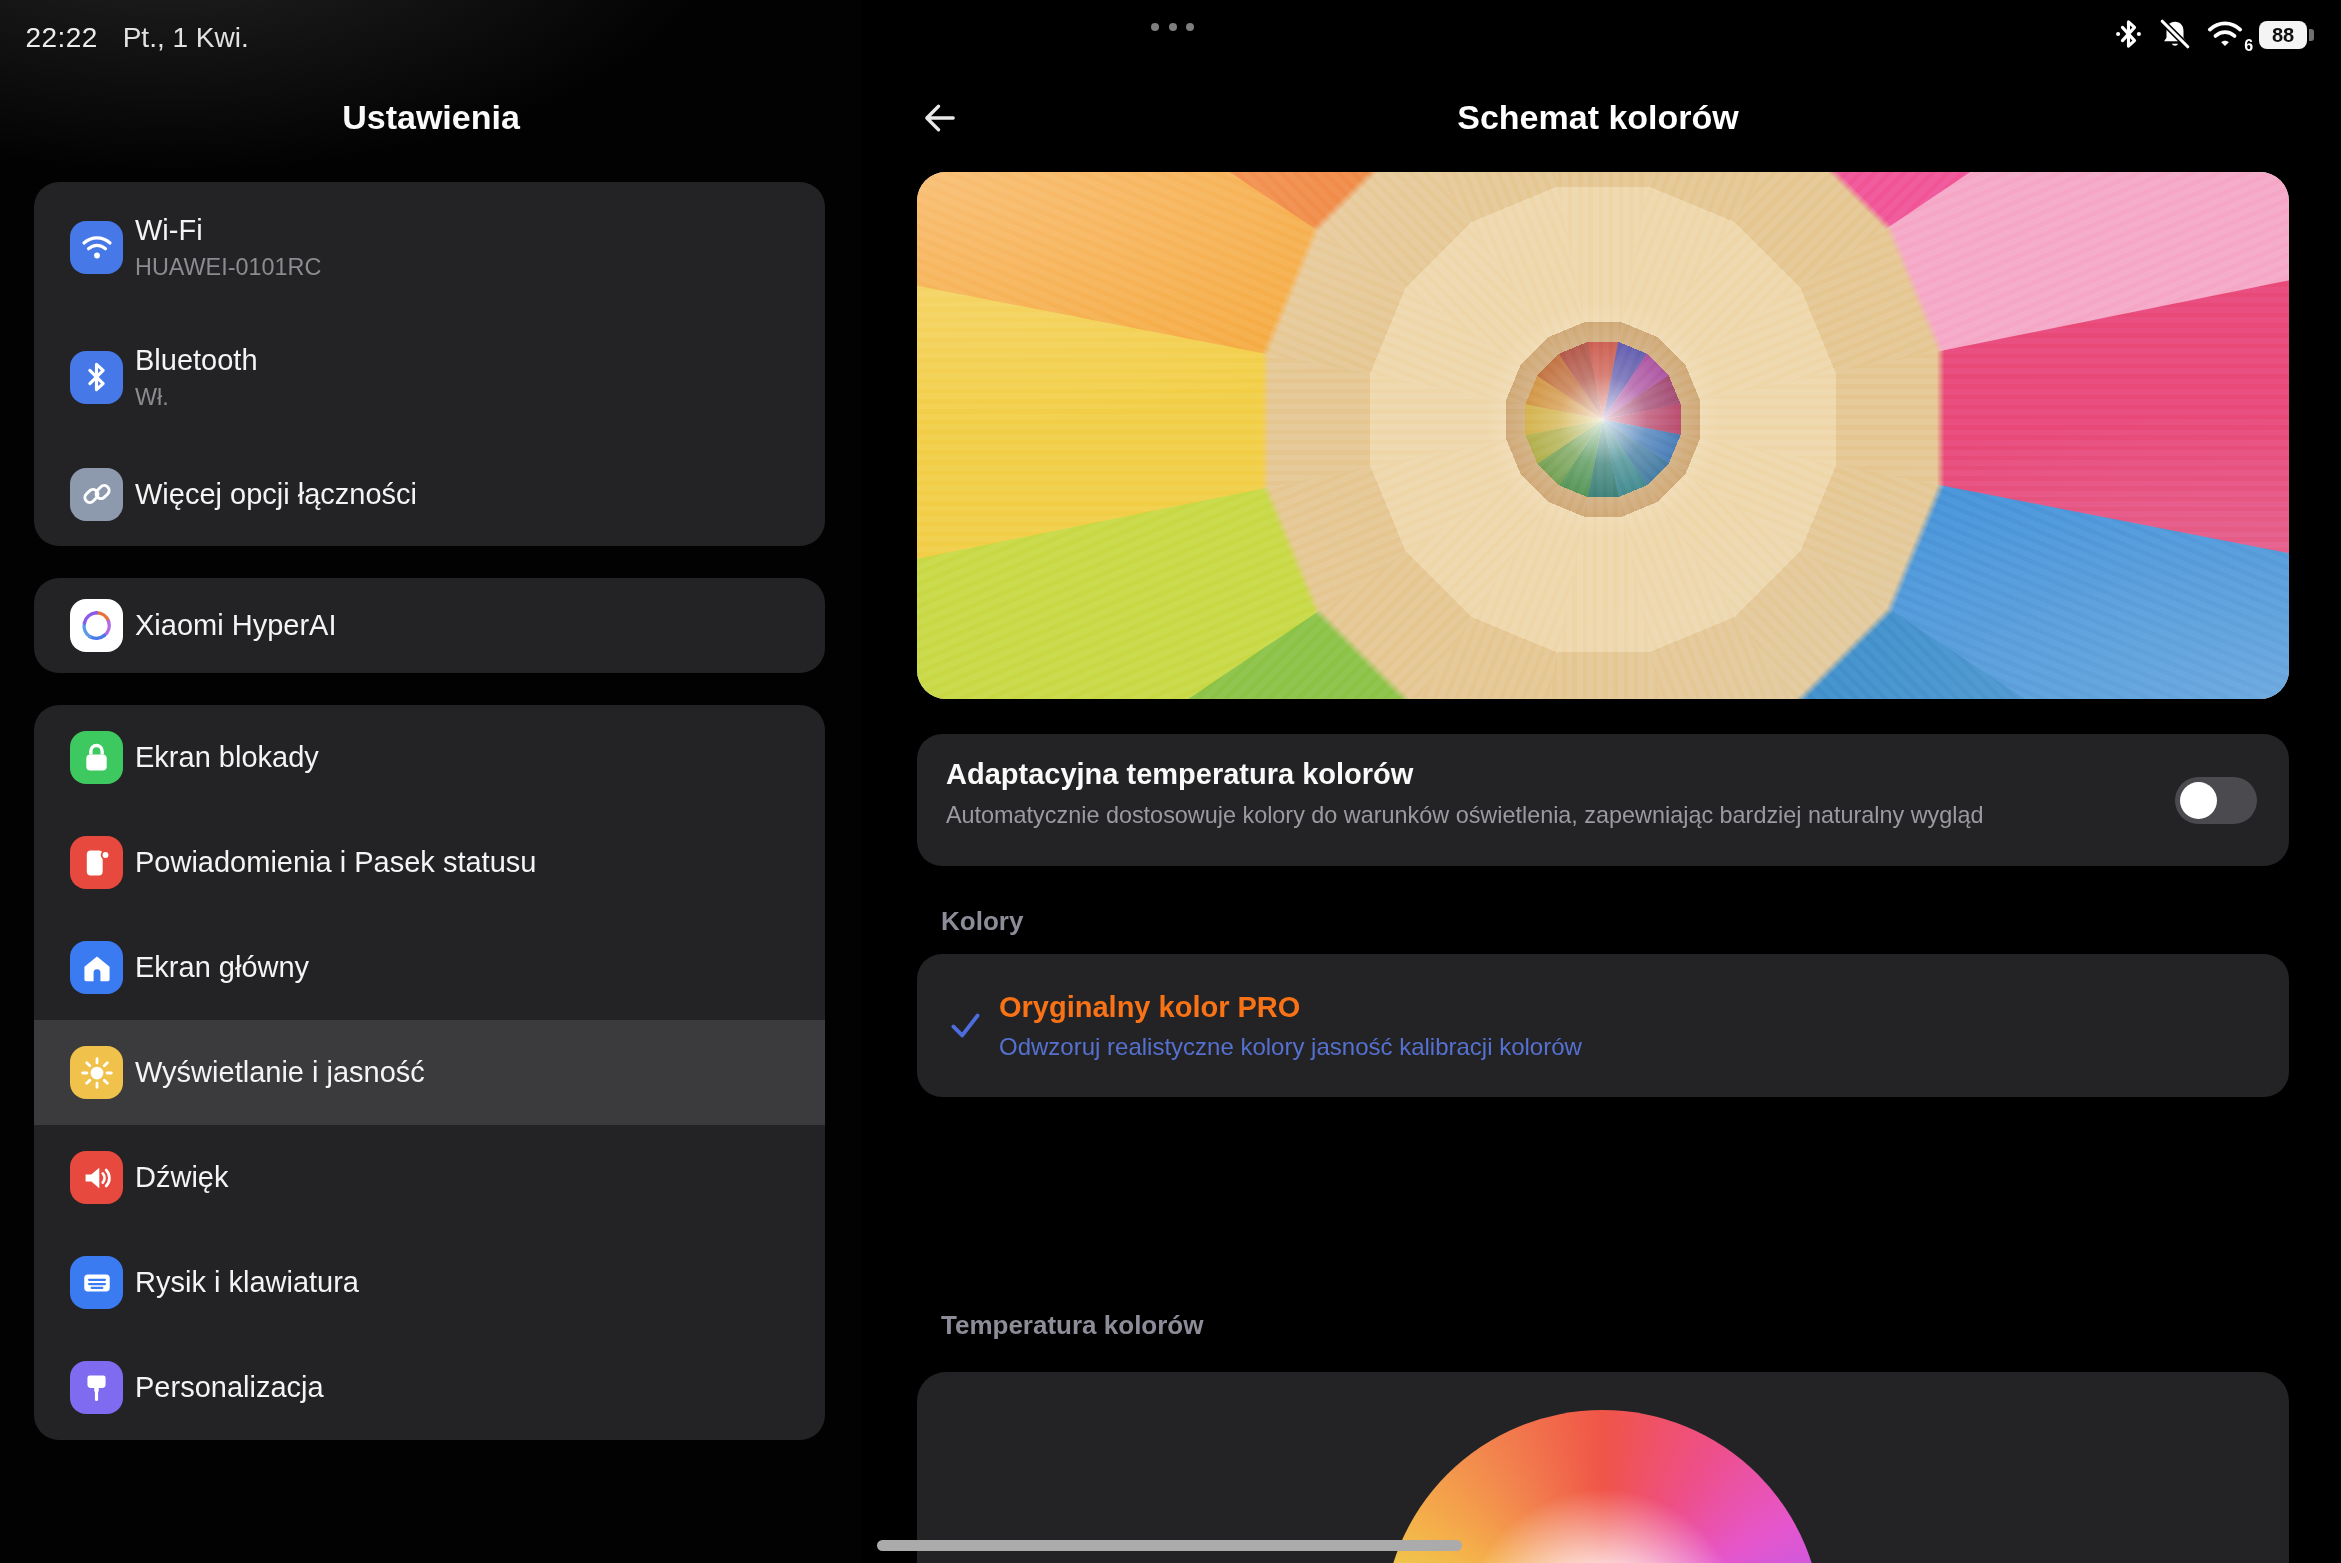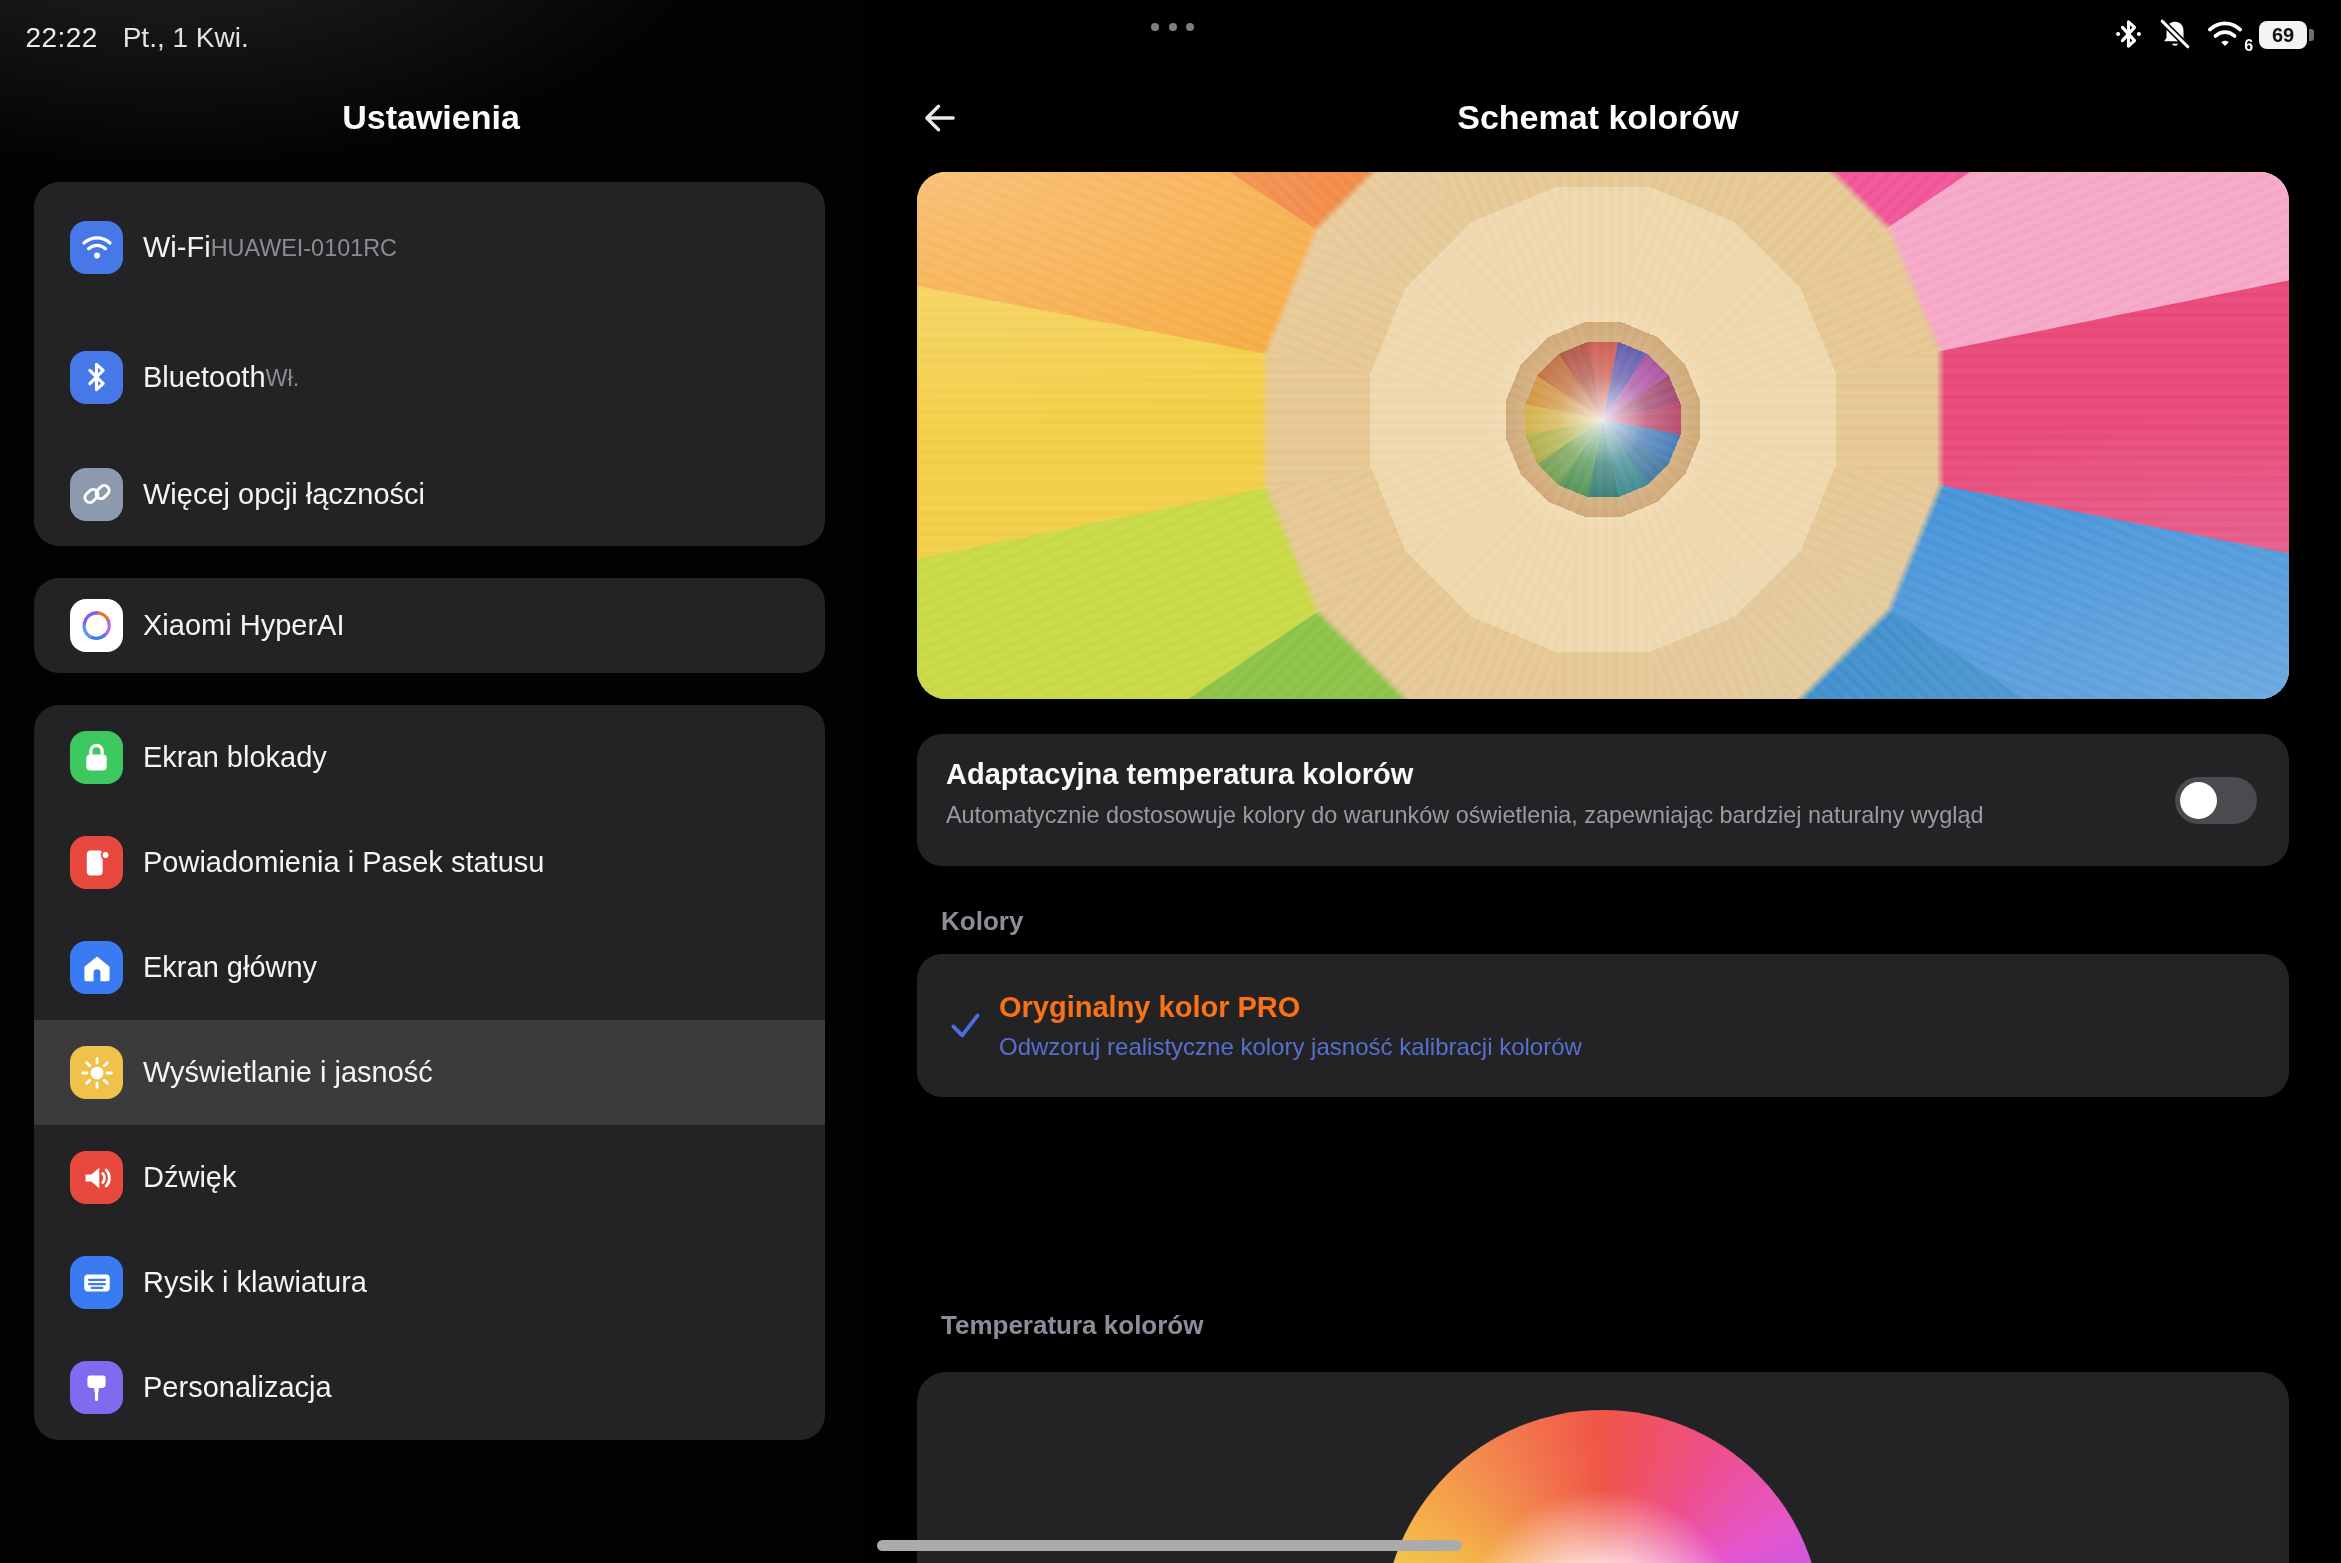--- a/index.html
+++ b/index.html
@@ -18,21 +18,21 @@
   .sidebar-title{position:absolute;left:0;right:0;top:98px;margin:0;text-align:center;
     font-size:34px;font-weight:600;color:#fafafa;}
   #sidebar-groups{position:absolute;left:34px;top:182px;width:791px;}
   .group{background:#232325;border-radius:25px;overflow:hidden;}
   .group + .group{margin-top:32px;}
   .row{display:flex;align-items:center;padding:0 29px 0 36px;box-sizing:border-box;}
   .row.selected{background:#3b3b3e;}
   .squircle{width:53px;height:53px;border-radius:16px;flex:0 0 53px;
     display:flex;align-items:center;justify-content:center;}
   .squircle svg{display:block;}
-  .row .texts{margin-left:20px;display:flex;flex-direction:row;justify-content:center;}
+  .row .texts{margin-left:12px;display:flex;flex-direction:column;justify-content:center;}
   .row .label{font-size:29px;font-weight:500;color:#f4f4f4;line-height:35px;}
   .row .sub{font-size:23.4px;color:#8b8b90;line-height:28px;margin-top:4.4px;}
 
   
   .main{position:absolute;left:862px;top:0;width:1480px;height:1563px;background:#000;}
   .drag-dots{position:absolute;left:289px;top:23.4px;display:flex;gap:9.5px;cursor:pointer;}
   .drag-dots span{width:8px;height:8px;border-radius:50%;background:#7e7e7e;display:block;}
   .status-right{position:absolute;right:35px;top:16px;display:flex;align-items:center;gap:14.6px;height:38px;}
   .wifi-wrap{position:relative;}
   .wifi-wrap .wifi6{position:absolute;right:-8.8px;bottom:-2.9px;font-size:16px;font-weight:700;color:#fff;}
@@ -275,21 +275,21 @@
       </span>
       <span class="wifi-wrap">
         <svg width="38" height="32" viewBox="0 0 30 25">
           <path d="M3 9 C10 2.5 20 2.5 27 9" fill="none" stroke="#fff" stroke-width="3" stroke-linecap="round"></path>
           <path d="M7.5 14 C12 10 18 10 22.5 14" fill="none" stroke="#fff" stroke-width="3" stroke-linecap="round"></path>
           <path d="M12 19 L15 22 L18 19 C16.3 17.4 13.7 17.4 12 19 Z" fill="#fff"></path>
         </svg>
         <span class="wifi6">6</span>
       </span>
       <span class="battery">
-        <span class="pct">69</span>
+        <span class="pct">88</span>
       </span>
     </div>
 
     <div class="pane-header">
       <button class="back-btn">
         <svg width="44" height="44" viewBox="0 0 60 60">
           <path d="M48 30 H14 M28 14 L12 30 L28 46" fill="none" stroke="#e9e9e9" stroke-width="4.5" stroke-linecap="round" stroke-linejoin="round"></path>
         </svg>
       </button>
       <h2 class="pane-title">Schemat kolorów</h2>

